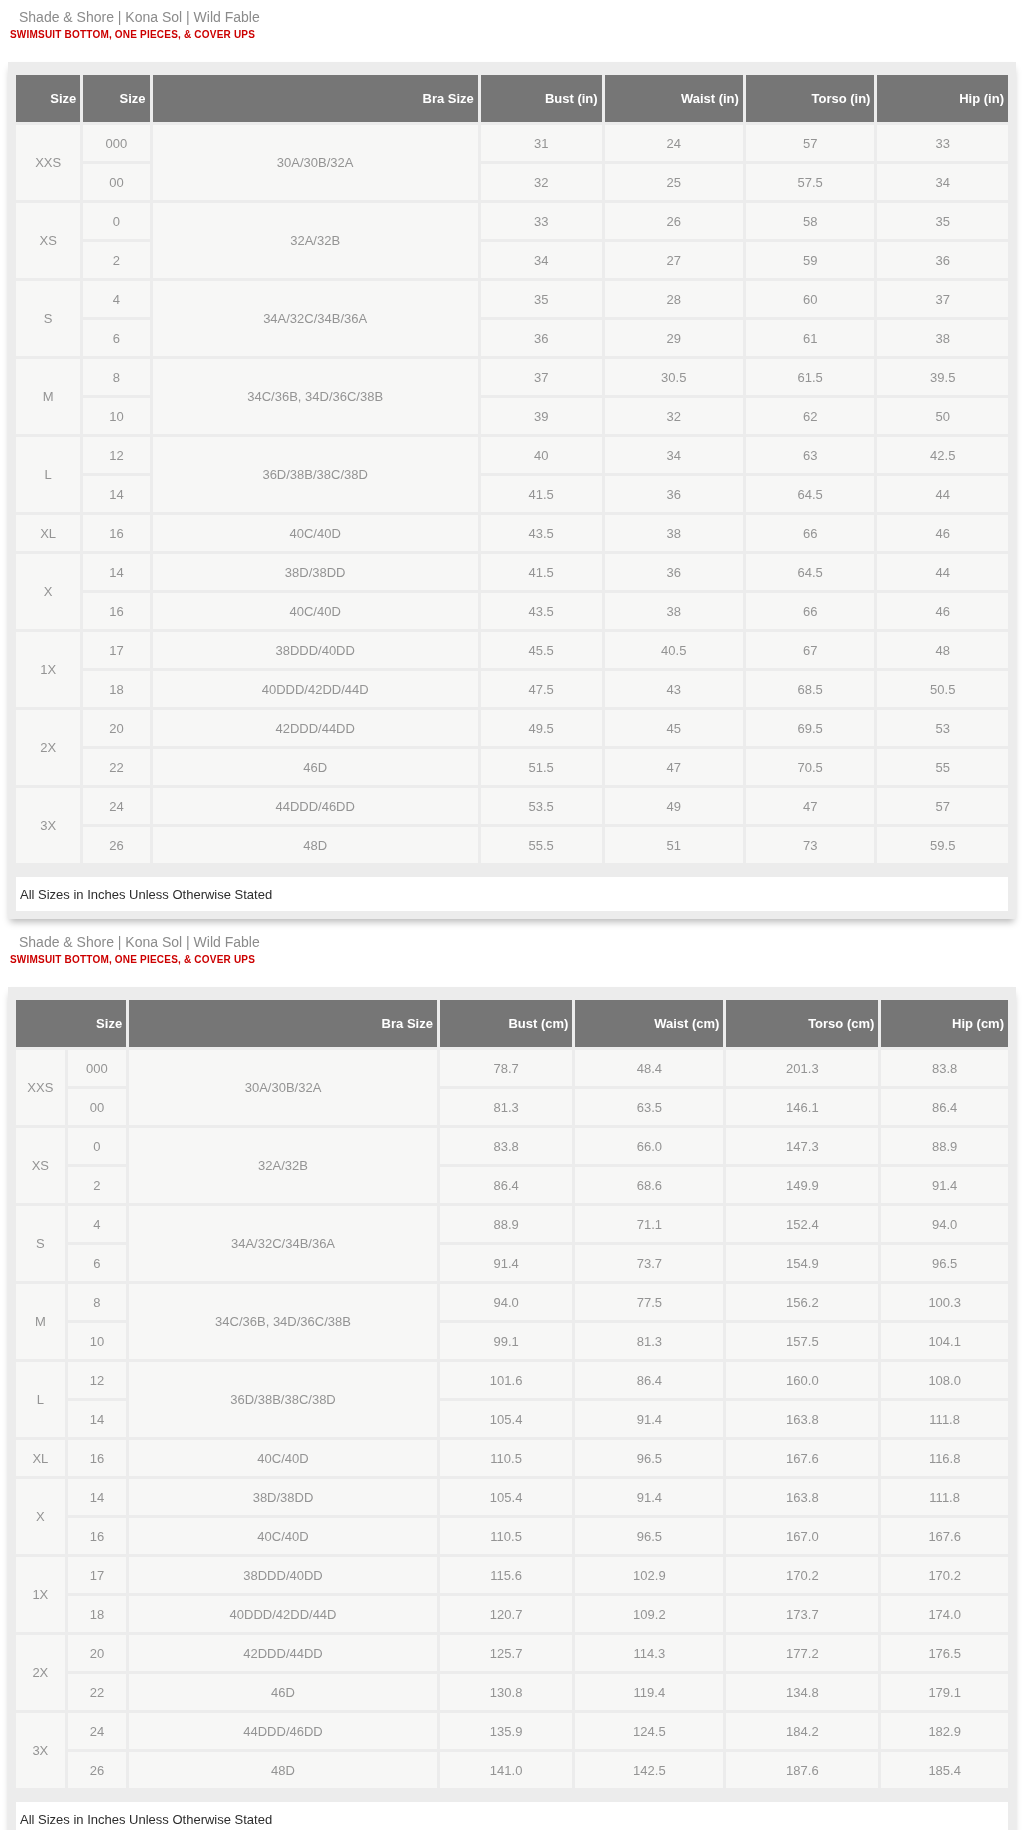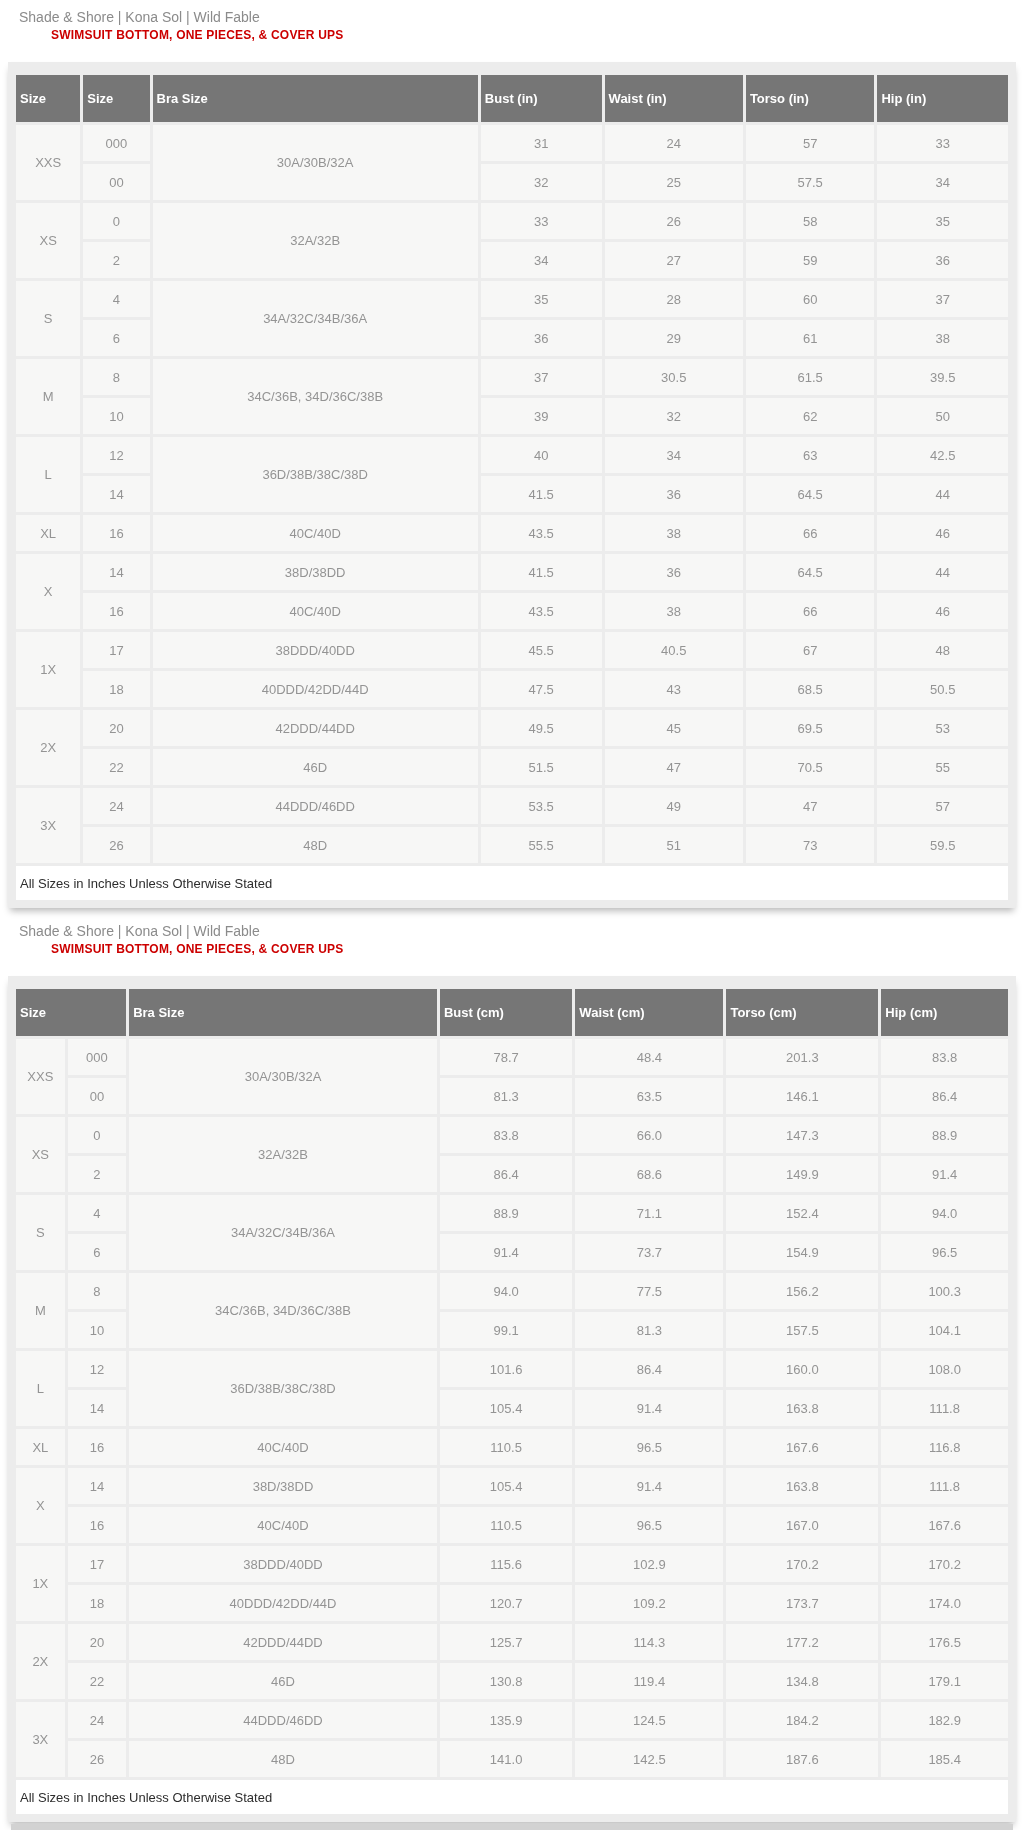--- a/index.html
+++ b/index.html
@@ -23,48 +23,47 @@
   section{margin-bottom:14px;}
   .brands{
     color:var(--brands-text);
     font-size:14px;
     line-height:18px;
     padding-left:2px;
     margin-left:9px;
   }
   .category{
     color:var(--red);
-    font-size:12px;
+    font-size:10px;
     font-weight:bold;
     line-height:18px;
     padding-left:2px;
     margin-bottom:18px;
     letter-spacing:.2px;
-    margin-left:41px;
   }
   .panel{
     background:var(--panel-bg);
     padding:13px 8px 8px 8px;
     box-shadow:0 5px 7px -2px rgba(0,0,0,.28);
   }
   table.size-table{
     width:100%;
     border-collapse:separate;
     border-spacing:3px;
     table-layout:fixed;
     margin:-3px;            
     width:calc(100% + 6px);
   }
   table.size-table th{
     background:var(--header-bg);
     color:var(--header-text);
     font-size:13px;
     font-weight:bold;
     height:37px;
-    text-align:left;
+    text-align:right;
     vertical-align:middle;
     padding:16px 4px;
   }
   table.size-table td{
     background:var(--cell-bg);
     color:var(--cell-text);
     font-size:13px;
     height:36px;
     text-align:center;
     vertical-align:middle;
@@ -84,21 +83,21 @@
   table.t2 col.c-bra{width:31.6%;}
   table.t2 col.c-bust{width:13.6%;}
   table.t2 col.c-waist{width:15.2%;}
   table.t2 col.c-torso{width:15.6%;}
   table.t2 col.c-hip{width:13.0%;}
   .note{
     background:#ffffff;
     color:var(--note-text);
     font-size:13px;
     padding:10px 4px 9px 4px;
-    margin-top:3px;
+    margin-top:14px;
   }
   .hscrollbar{
     height:12px;
     background:#d2d2d2;
     margin:2px 3px 6px 3px;
   }
 </style>
 </head>
 <body>
 

